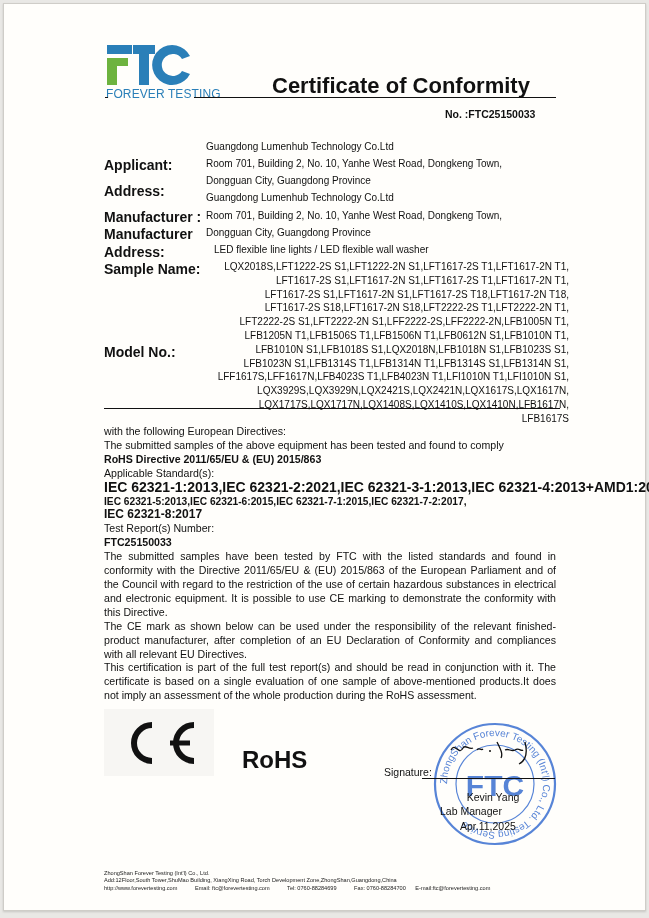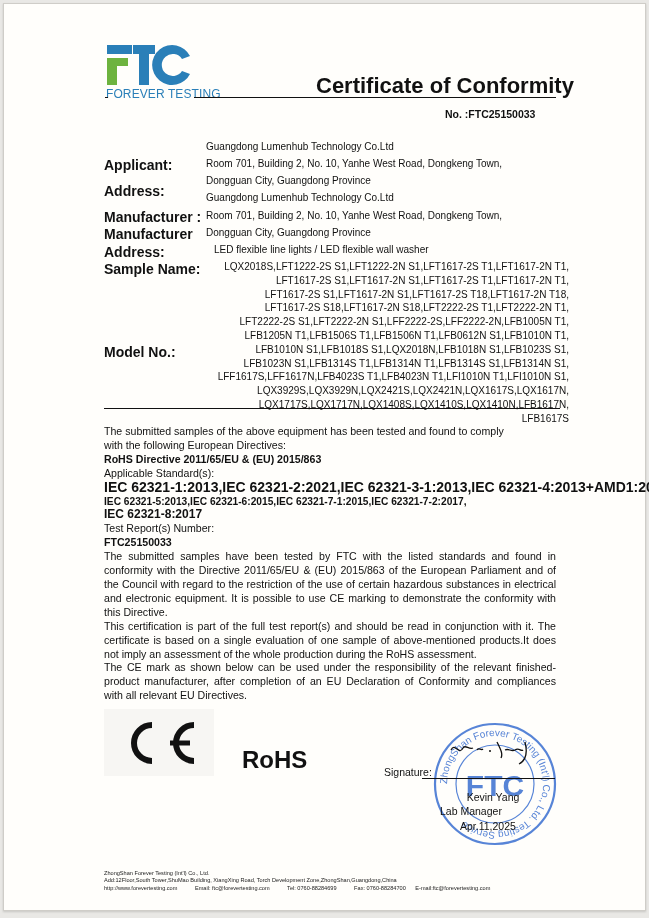--- a/index.html
+++ b/index.html
@@ -30,21 +30,20 @@
   }
   .title-rule {
     left: 190px; top: 93px; width: 362px; height: 0;
     border-top: 1.5px solid #111;
   }
   .logo-tick { left: 101px; top: 93px; width: 3px; border-top: 1.5px solid #111; }
   .title {
     left: 268px; top: 69px;
     font-size: 22px; font-weight: bold; color: #111;
     white-space: nowrap;
-    margin-left: 44px;
   }
   .cert-no {
     left: 441px; top: 104px;
     font-size: 10.5px; font-weight: bold;
     white-space: nowrap;
   }
 
   
   .label {
     position: absolute; left: 100px;
@@ -154,32 +153,32 @@
     <span>LFB1010N S1,LFB1018S S1,LQX2018N,LFB1018N S1,LFB1023S S1,</span>
     <span>LFB1023N S1,LFB1314S T1,LFB1314N T1,LFB1314S S1,LFB1314N S1,</span>
     <span>LFF1617S,LFF1617N,LFB4023S T1,LFB4023N T1,LFI1010N T1,LFI1010N S1,</span>
     <span>LQX3929S,LQX3929N,LQX2421S,LQX2421N,LQX1617S,LQX1617N,</span>
     <span>LQX1717S,LQX1717N,LQX1408S,LQX1410S,LQX1410N,LFB1617N,</span>
     <span>LFB1617S</span>
   </div>
   <div class="abs sep-rule"></div>
 
   <div class="body-block" style="top:421px">
+    <div>with the following European Directives:</div>
     <div>The submitted samples of the above equipment has been tested and found to comply</div>
-    <div>with the following European Directives:</div>
     <div class="b">RoHS Directive 2011/65/EU &amp; (EU) 2015/863</div>
     <div>Applicable Standard(s):</div>
     <div class="b" style="white-space:nowrap;font-size:14px">IEC 62321-1:2013,IEC 62321-2:2021,IEC 62321-3-1:2013,IEC 62321-4:2013+AMD1:2017,</div>
     <div class="b" style="white-space:nowrap;font-size:10.2px">IEC 62321-5:2013,IEC 62321-6:2015,IEC 62321-7-1:2015,IEC 62321-7-2:2017,</div>
     <div class="b" style="font-size:12px">IEC 62321-8:2017</div>
     <div>Test Report(s) Number:</div>
     <div class="b">FTC25150033</div>
     <p class="para just">The submitted samples have been tested by FTC with the listed standards and found in conformity with the Directive 2011/65/EU &amp; (EU) 2015/863 of the European Parliament and of the Council with regard to the restriction of the use of certain hazardous substances in electrical and electronic equipment. It is possible to use CE marking to demonstrate the conformity with this Directive.</p>
+    <p class="para just">The CE mark as shown below can be used under the responsibility of the relevant finished-product manufacturer, after completion of an EU Declaration of Conformity and compliances with all relevant EU Directives.</p>
     <p class="para just">This certification is part of the full test report(s) and should be read in conjunction with it. The certificate is based on a single evaluation of one sample of above-mentioned products.It does not imply an assessment of the whole production during the RoHS assessment.</p>
-    <p class="para just">The CE mark as shown below can be used under the responsibility of the relevant finished-product manufacturer, after completion of an EU Declaration of Conformity and compliances with all relevant EU Directives.</p>
   </div>
 
   <div class="abs ce-box">
     <svg width="110" height="67" viewBox="0 0 110 67">
       <path d="M48 16 A18 18 0 1 0 48 52" fill="none" stroke="#111" stroke-width="6"></path>
       <path d="M90 16 A18 18 0 1 0 90 52" fill="none" stroke="#111" stroke-width="6"></path>
       <line x1="66" y1="34" x2="86" y2="34" stroke="#111" stroke-width="5"></line>
     </svg>
   </div>
   <div class="abs rohs">RoHS</div>

